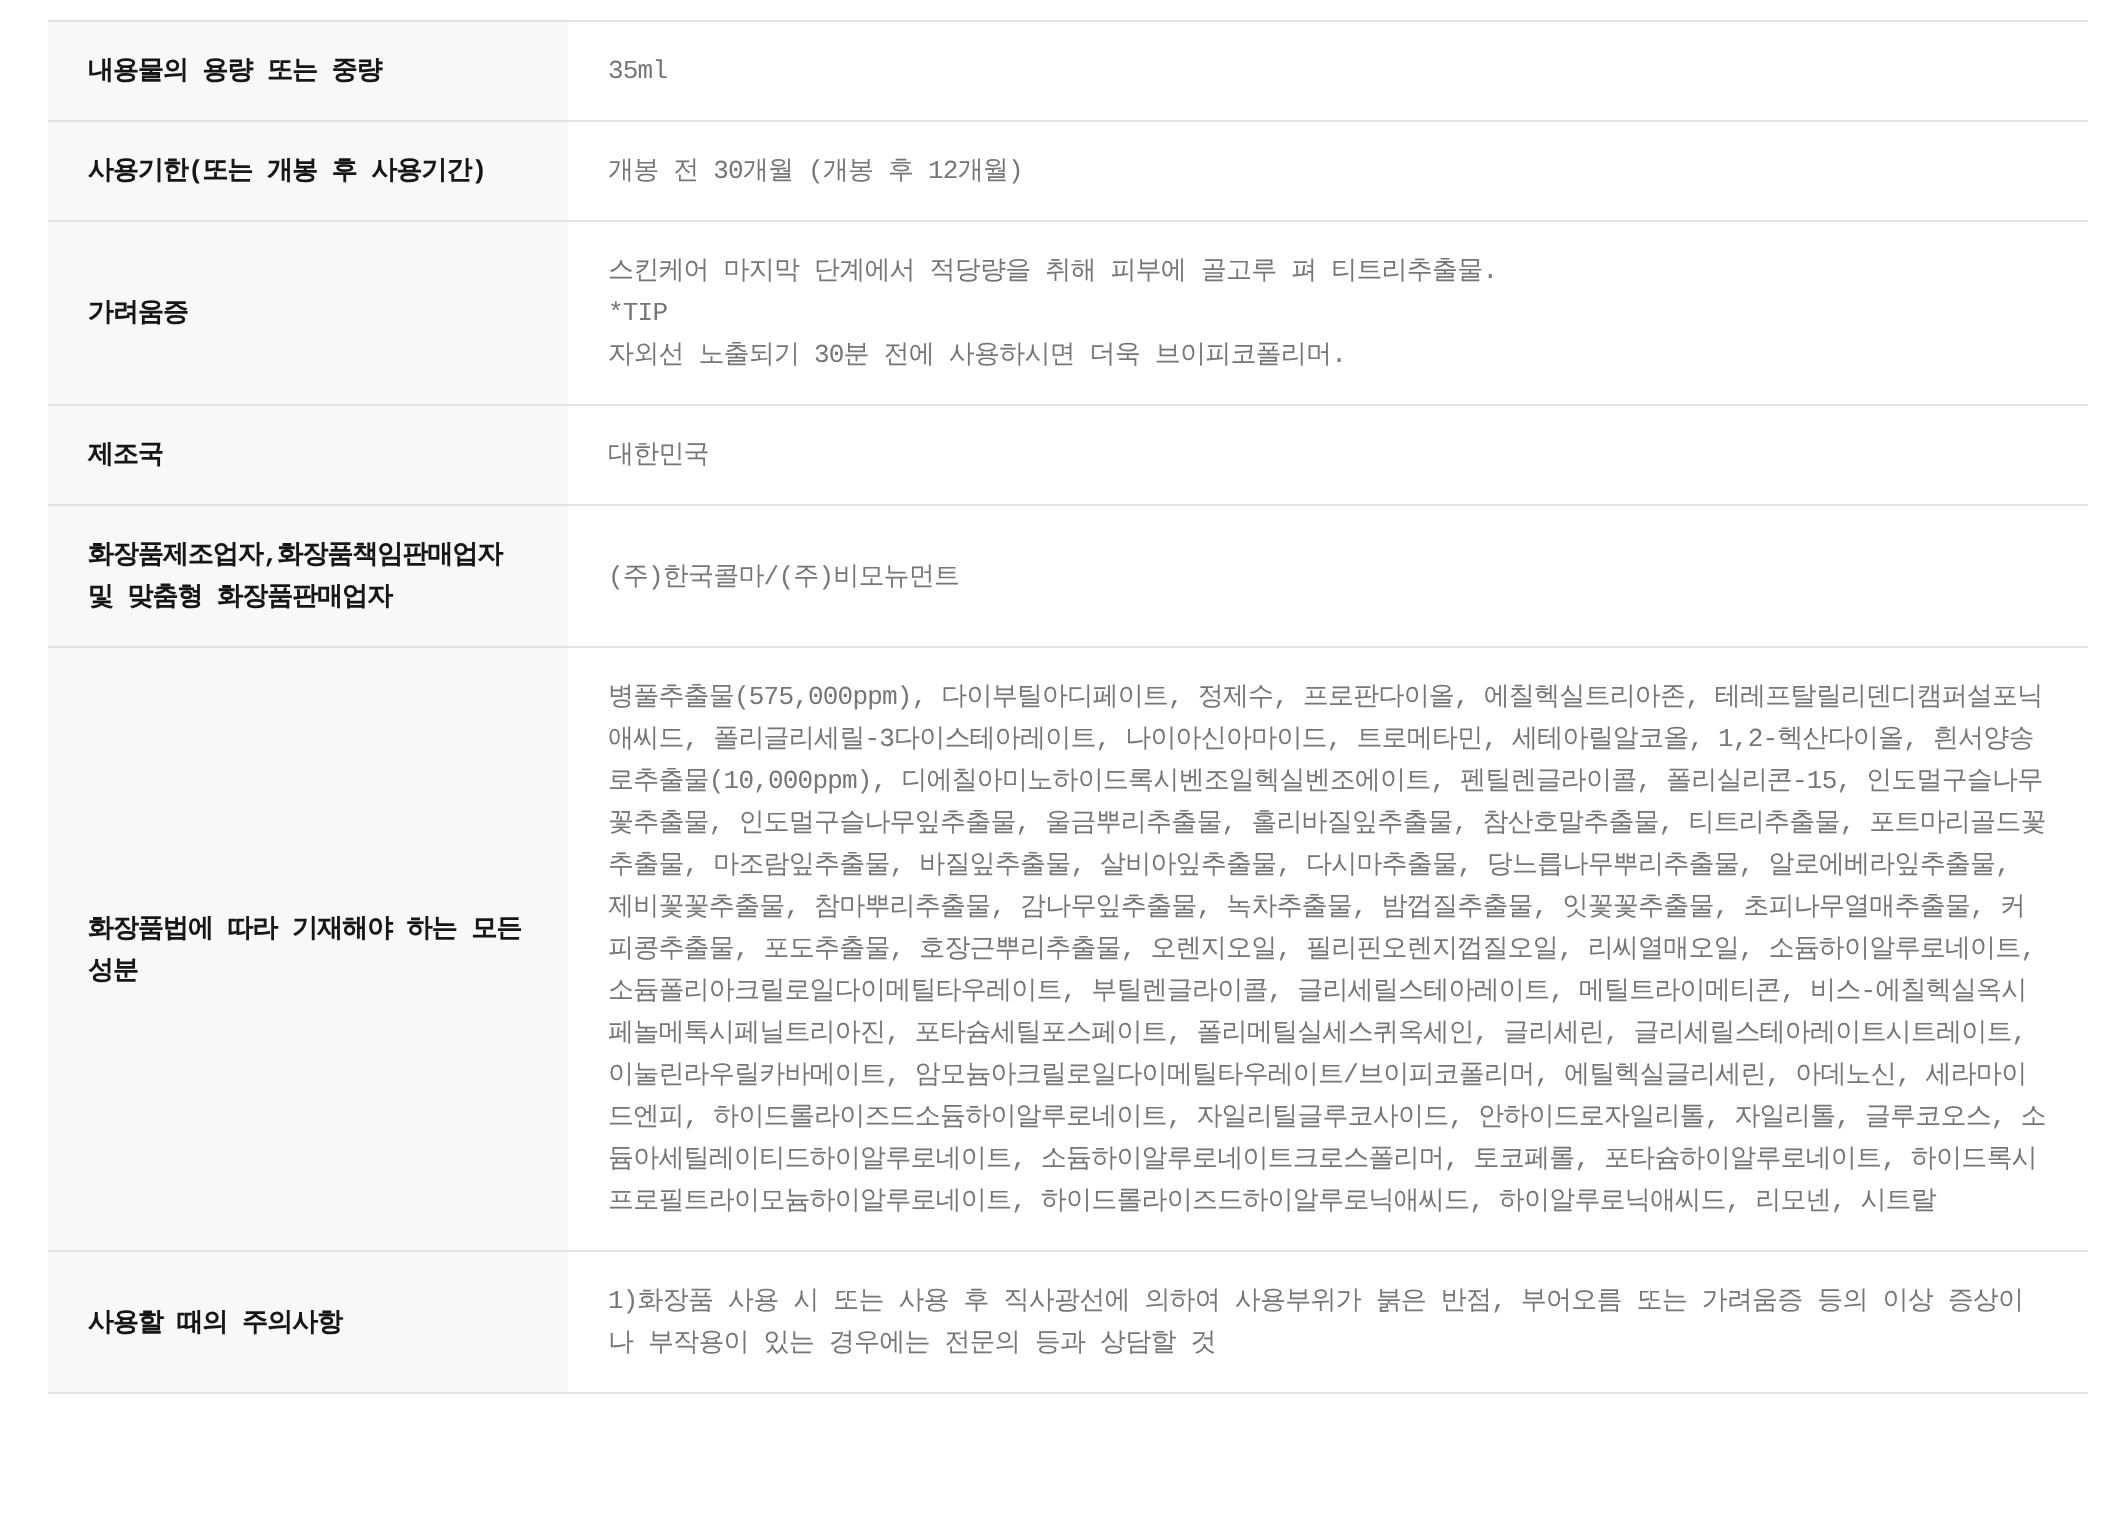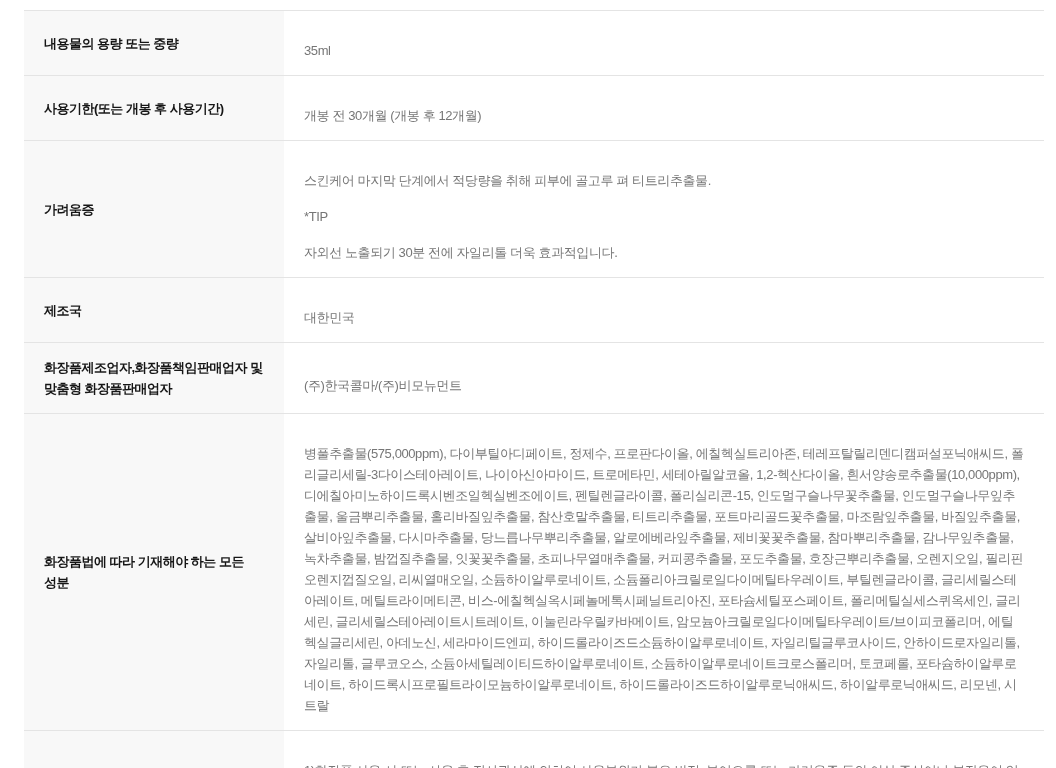--- a/index.html
+++ b/index.html
@@ -7,20 +7,21 @@
     padding: 0;
     background: #ffffff;
     font-family: "Liberation Sans", "DejaVu Sans", sans-serif;
   }
   .page {
     width: 1056px;
     height: 768px;
     background: #ffffff;
     overflow: hidden;
     box-sizing: border-box;
+    font-family: Liberation Mono, monospace;
   }
   .info-table {
     width: 1020px;
     margin: 10px 0 0 24px;
     border-collapse: collapse;
     table-layout: fixed;
     border-bottom: 1px solid #e4e4e4;
   }
   .info-table tr {
     border-top: 1px solid #e4e4e4;
@@ -45,21 +46,20 @@
     color: #767676;
     letter-spacing: -0.4px;
     line-height: 21px;
     padding: 14px 20px;
     vertical-align: middle;
     box-sizing: border-box;
     word-break: break-all;
   }
   .value-line {
     min-height: 21px;
-    margin-top: 15px;
   }
 </style>
 </head>
 <body>
 
 <div class="page">
   <table class="info-table">
     <tbody>
         <tr>
           <th class="row-label">내용물의 용량 또는 중량</th>
@@ -71,21 +71,21 @@
           <th class="row-label">사용기한(또는 개봉 후 사용기간)</th>
           <td class="row-value">
             <div class="value-line">개봉 전 30개월 (개봉 후 12개월)</div>
           </td>
         </tr>
         <tr>
           <th class="row-label">가려움증</th>
           <td class="row-value">
             <div class="value-line">스킨케어 마지막 단계에서 적당량을 취해 피부에 골고루 펴 티트리추출물.</div>
             <div class="value-line">*TIP</div>
-            <div class="value-line">자외선 노출되기 30분 전에 자일리톨 더욱 효과적입니다.</div>
+            <div class="value-line">자외선 노출되기 30분 전에 사용하시면 더욱 브이피코폴리머.</div>
           </td>
         </tr>
         <tr>
           <th class="row-label">제조국</th>
           <td class="row-value">
             <div class="value-line">대한민국</div>
           </td>
         </tr>
         <tr>
           <th class="row-label">화장품제조업자,화장품책임판매업자 및 맞춤형 화장품판매업자</th>

